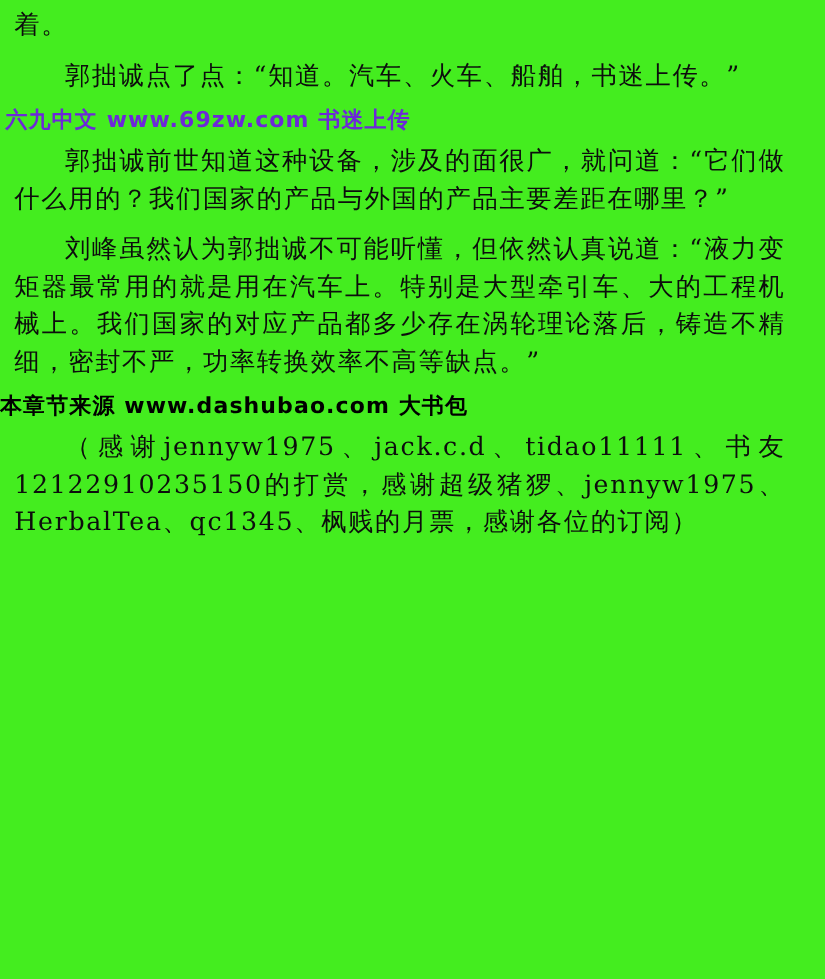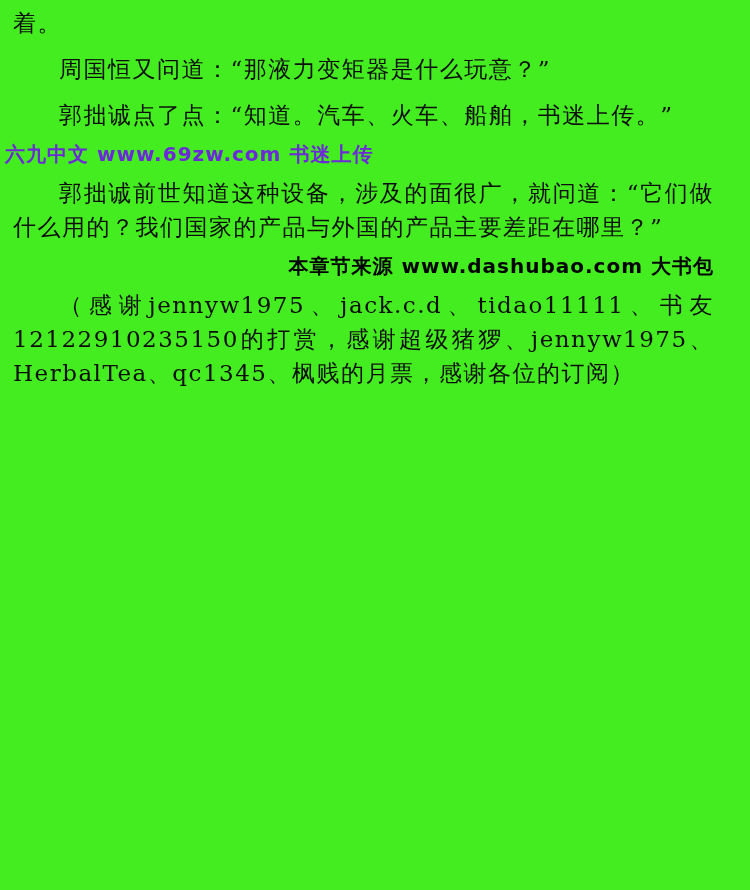--- a/index.html
+++ b/index.html
@@ -29,38 +29,38 @@
   .watermark {
     font-family: "DejaVu Sans", sans-serif;
     font-weight: bold;
     font-size: 20px;
     line-height: 24px;
     letter-spacing: 1px;
     margin: -2px 0 10px 0;
     white-space: nowrap;
   }
   .watermark.w1 { margin-left: -8px; }
-  .watermark.w2 { margin-left: -13px; text-align: right; }
+  .watermark.w2 { margin-left: -13px; }
 </style>
 </head>
 <body style="background-color: rgb(68, 237, 31);">
 
 <div class="page" style="background-color: rgb(68, 237, 31); color: rgb(13, 13, 13);">
 
   <p class="body noindent">着。</p>
 
-  <p class="body">周国恒又问道：“那液力变矩器是什么玩意？”</p>
 
 
   <p class="body">郭拙诚点了点：“知道。汽车、火车、船舶，书迷上传。”</p>
 
 
   <div class="watermark w1" style="color: #6d28d9;">六九中文 www.69zw.com 书迷上传</div>
 
   <p class="body">郭拙诚前世知道这种设备，涉及的面很广，就问道：“它们做什么用的？我们国家的产品与外国的产品主要差距在哪里？”</p>
 
+  <p class="body">刘峰虽然认为郭拙诚不可能听懂，但依然认真说道：“液力变矩器最常用的就是用在汽车上。特别是大型牵引车、大的工程机械上。我们国家的对应产品都多少存在涡轮理论落后，铸造不精细，密封不严，功率转换效率不高等缺点。”</p>
 
 
   <div class="watermark w2" style="color: rgb(0, 0, 0);">本章节来源 www.dashubao.com 大书包</div>
 
   <p class="body">（感谢jennyw1975、jack.c.d、tidao11111、书友12122910235150的打赏，感谢超级猪猡、jennyw1975、HerbalTea、qc1345、枫贱的月票，感谢各位的订阅）</p>
 
 </div>
 
 </body></html>

